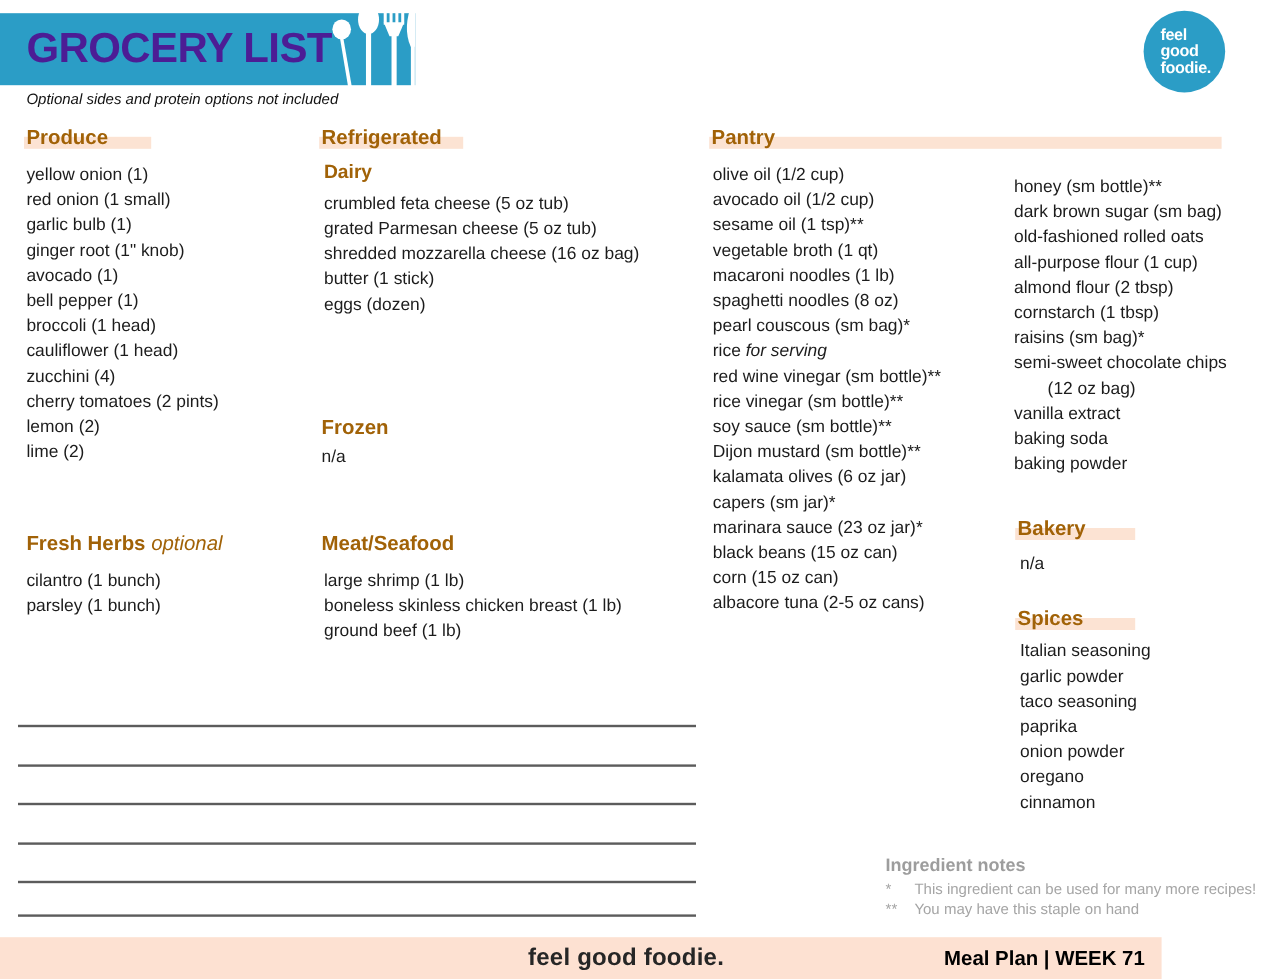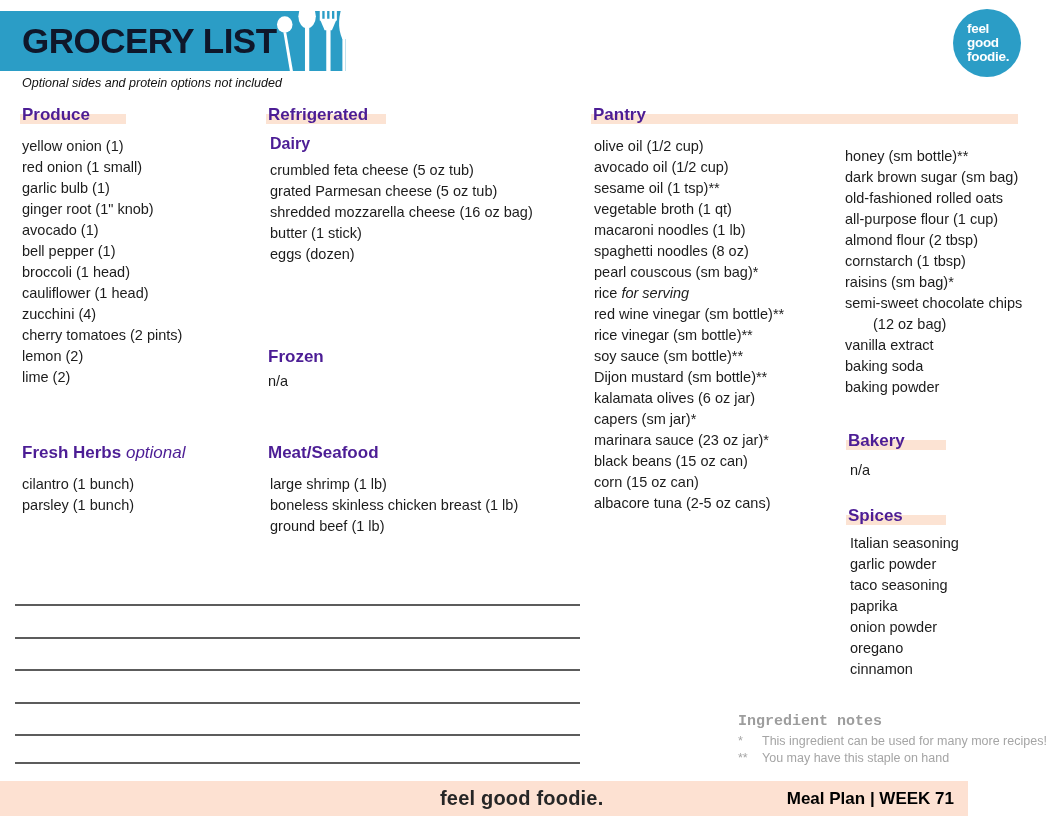--- a/index.html
+++ b/index.html
@@ -5,50 +5,50 @@
   html,body { margin:0; padding:0; background:#fff; }
   #page {
     position:relative; width:1056px; height:816px; background:#ffffff;
     font-family:"Liberation Sans", sans-serif; overflow:hidden;
     --teal:#2b9dc6; --peach:#fce3d3; --footer-peach:#fde1d2; --ink:#1c1c1c; --note-gray:#a5a5a5;
   }
   
   .banner { position:absolute; left:0; top:11px; width:346px; height:60px; background:var(--teal); }
   .banner-title {
     position:absolute; left:22px; top:0; height:60px; line-height:60px;
-    font-size:35px; font-weight:bold; color:#0f172a; letter-spacing:-0.5px; white-space:nowrap;
+    font-size:35px; font-weight:bold; color:#4c1d95; letter-spacing:-0.5px; white-space:nowrap;
   }
   .utensils { position:absolute; left:276px; top:-9px; width:70px; height:78px; }
   .logo {
     position:absolute; left:953px; top:9px; width:68px; height:68px; border-radius:50%;
     background:var(--teal); display:flex; flex-direction:column; justify-content:center;
     padding-left:14px; box-sizing:border-box;
   }
   .logo-line { color:#fff; font-weight:bold; font-size:13.5px; line-height:14px; letter-spacing:-0.3px; }
   .subtitle { position:absolute; left:22px; top:76px; font-style:italic; font-size:12.5px; color:#111;text-align:right; }
 
   
-  .sh { position:absolute; font-weight:bold; font-size:17px; color:#4c1d95; white-space:nowrap; }
+  .sh { position:absolute; font-weight:bold; font-size:17px; color:#a16207; white-space:nowrap; }
   .sh .bar { position:absolute; left:-2px; bottom:1px; height:10px; background:var(--peach); }
   .sh .txt { position:relative; }
   .sh.sub { font-size:16px; }
   .sfx { font-style:italic; font-weight:normal; }
 
   
   .list { position:absolute; }
   .item { font-size:14.5px; line-height:21px; color:var(--ink); white-space:nowrap; }
   .item .it, .item.it { font-style:italic; }
   .item.indent { padding-left:28px; }
 
   
   .rule { position:absolute; left:15px; width:565px; height:2px; background:#5c5c5c; }
 
   
   .notes { position:absolute; left:738px; top:713px; width:312px; }
-  .notes-title { font-weight:bold; font-size:15px; color:#9d9d9d; margin-bottom:3px;font-family:Liberation Mono, monospace; }
+  .notes-title { font-weight:bold; font-size:15px; color:#9d9d9d; margin-bottom:3px; }
   .note-row { display:flex; font-size:12.5px; line-height:17px; color:var(--note-gray); }
   .note-marker { width:24px; flex:0 0 24px; }
 
   
   .footer { position:absolute; left:0; top:781px; width:968px; height:35px; background:var(--footer-peach); }
   .wordmark { position:absolute; left:440px; top:0; line-height:35px; font-size:20px; font-weight:bold; color:#262626; letter-spacing:0.2px; }
   .week { position:absolute; right:14px; top:0; line-height:35px; font-size:17px; font-weight:bold; color:#000; }
 </style>
 </head>
 <body>

